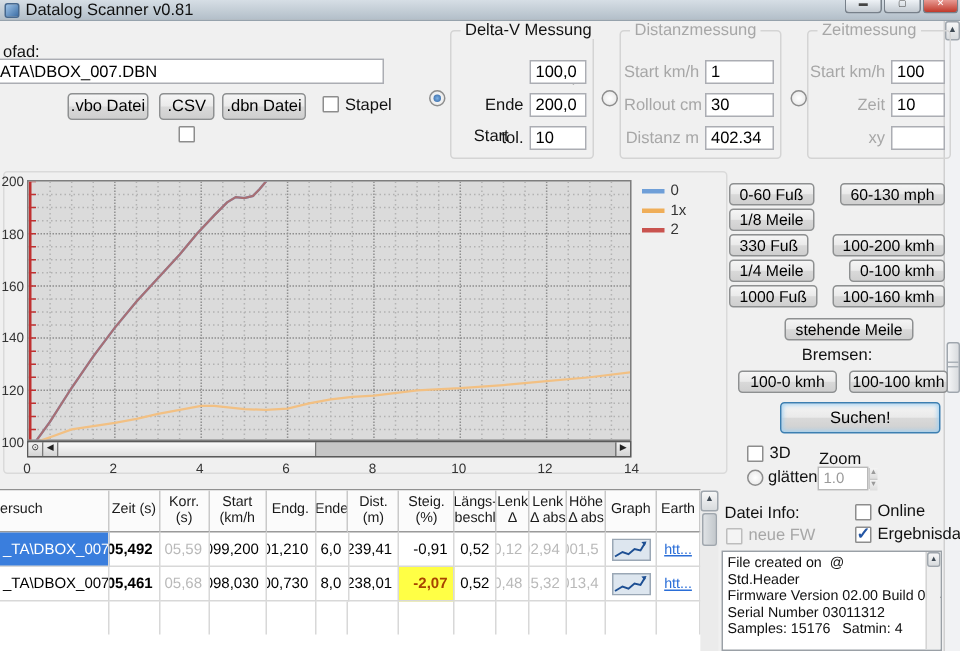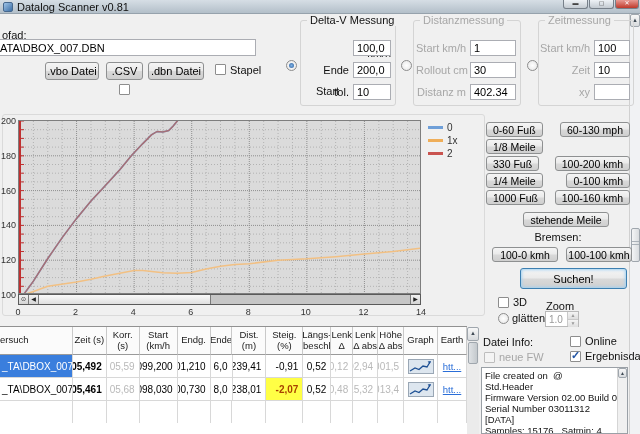--- a/index.html
+++ b/index.html
@@ -63,21 +63,21 @@
 
   
   .rp-row { position:absolute; left:486px; width:144px; display:flex; justify-content:space-between; }
   .rp-btn { border:1px solid #8e9091; border-radius:3px; font-size:10.5px; height:15px;
     background:linear-gradient(#f5f5f5,#eaeaea 48%,#d9d9d9 52%,#cfcfcf);
     display:flex; align-items:center; justify-content:center; padding:0 6px; white-space:nowrap; }
   .suchen { border:1px solid #3c7fb1; box-shadow:0 0 3px 1px #a4d2f2 inset; font-size:11px; }
 
   
   .spinner { position:absolute; width:34px; height:16px; border:1px solid #b9b9b9; background:#fff; display:flex; }
-  .spin-val { flex:1; font-size:10px; color:#9a9a9a; padding:2px 4px 0 3px; }
+  .spin-val { flex:1; font-size:10px; color:#9a9a9a; padding:2px 16px 0 3px; }
   .spin-arrows { width:12px; display:flex; flex-direction:column; border-left:1px solid #c9c9c9; }
   .spin-arrows div { flex:1; font-size:5px; line-height:7px; text-align:center; color:#9a9a9a;
     background:linear-gradient(#f4f4f4,#dedede); }
   .spin-arrows div:first-child { border-bottom:1px solid #c9c9c9; }
 
   
   .dg { position:absolute; left:0; top:326px; width:467px; height:108px; background:#fff;
     border-top:1px solid #919191; border-bottom:none; font-size:10px; }
   .dg-head { display:flex; background:#fbfbfb; }
   .hcell { border-right:1px solid #c9c9c9; border-bottom:1px solid #9a9a9a; height:28px;
@@ -434,15 +434,14 @@
 <span class="checkbox checked" style="left:570px;top:351px;"></span>
 <span class="abs lbl" style="left:585px;top:350px;">Ergebnisdatei</span>
 <div class="fi-text" id="fileinfo">
   <div class="fi-sb">
     <div class="vs-btn">▲</div>
   </div>
 <div class="fi-line">File created on  @</div>
     <div class="fi-line">Std.Header</div>
     <div class="fi-line">Firmware Version 02.00 Build 0044</div>
     <div class="fi-line">Serial Number 03011312</div>
-    <div class="fi-line">[DATA]</div>
     <div class="fi-line">Samples: 15176   Satmin: 4</div>
   </div>
 
 </body></html>

